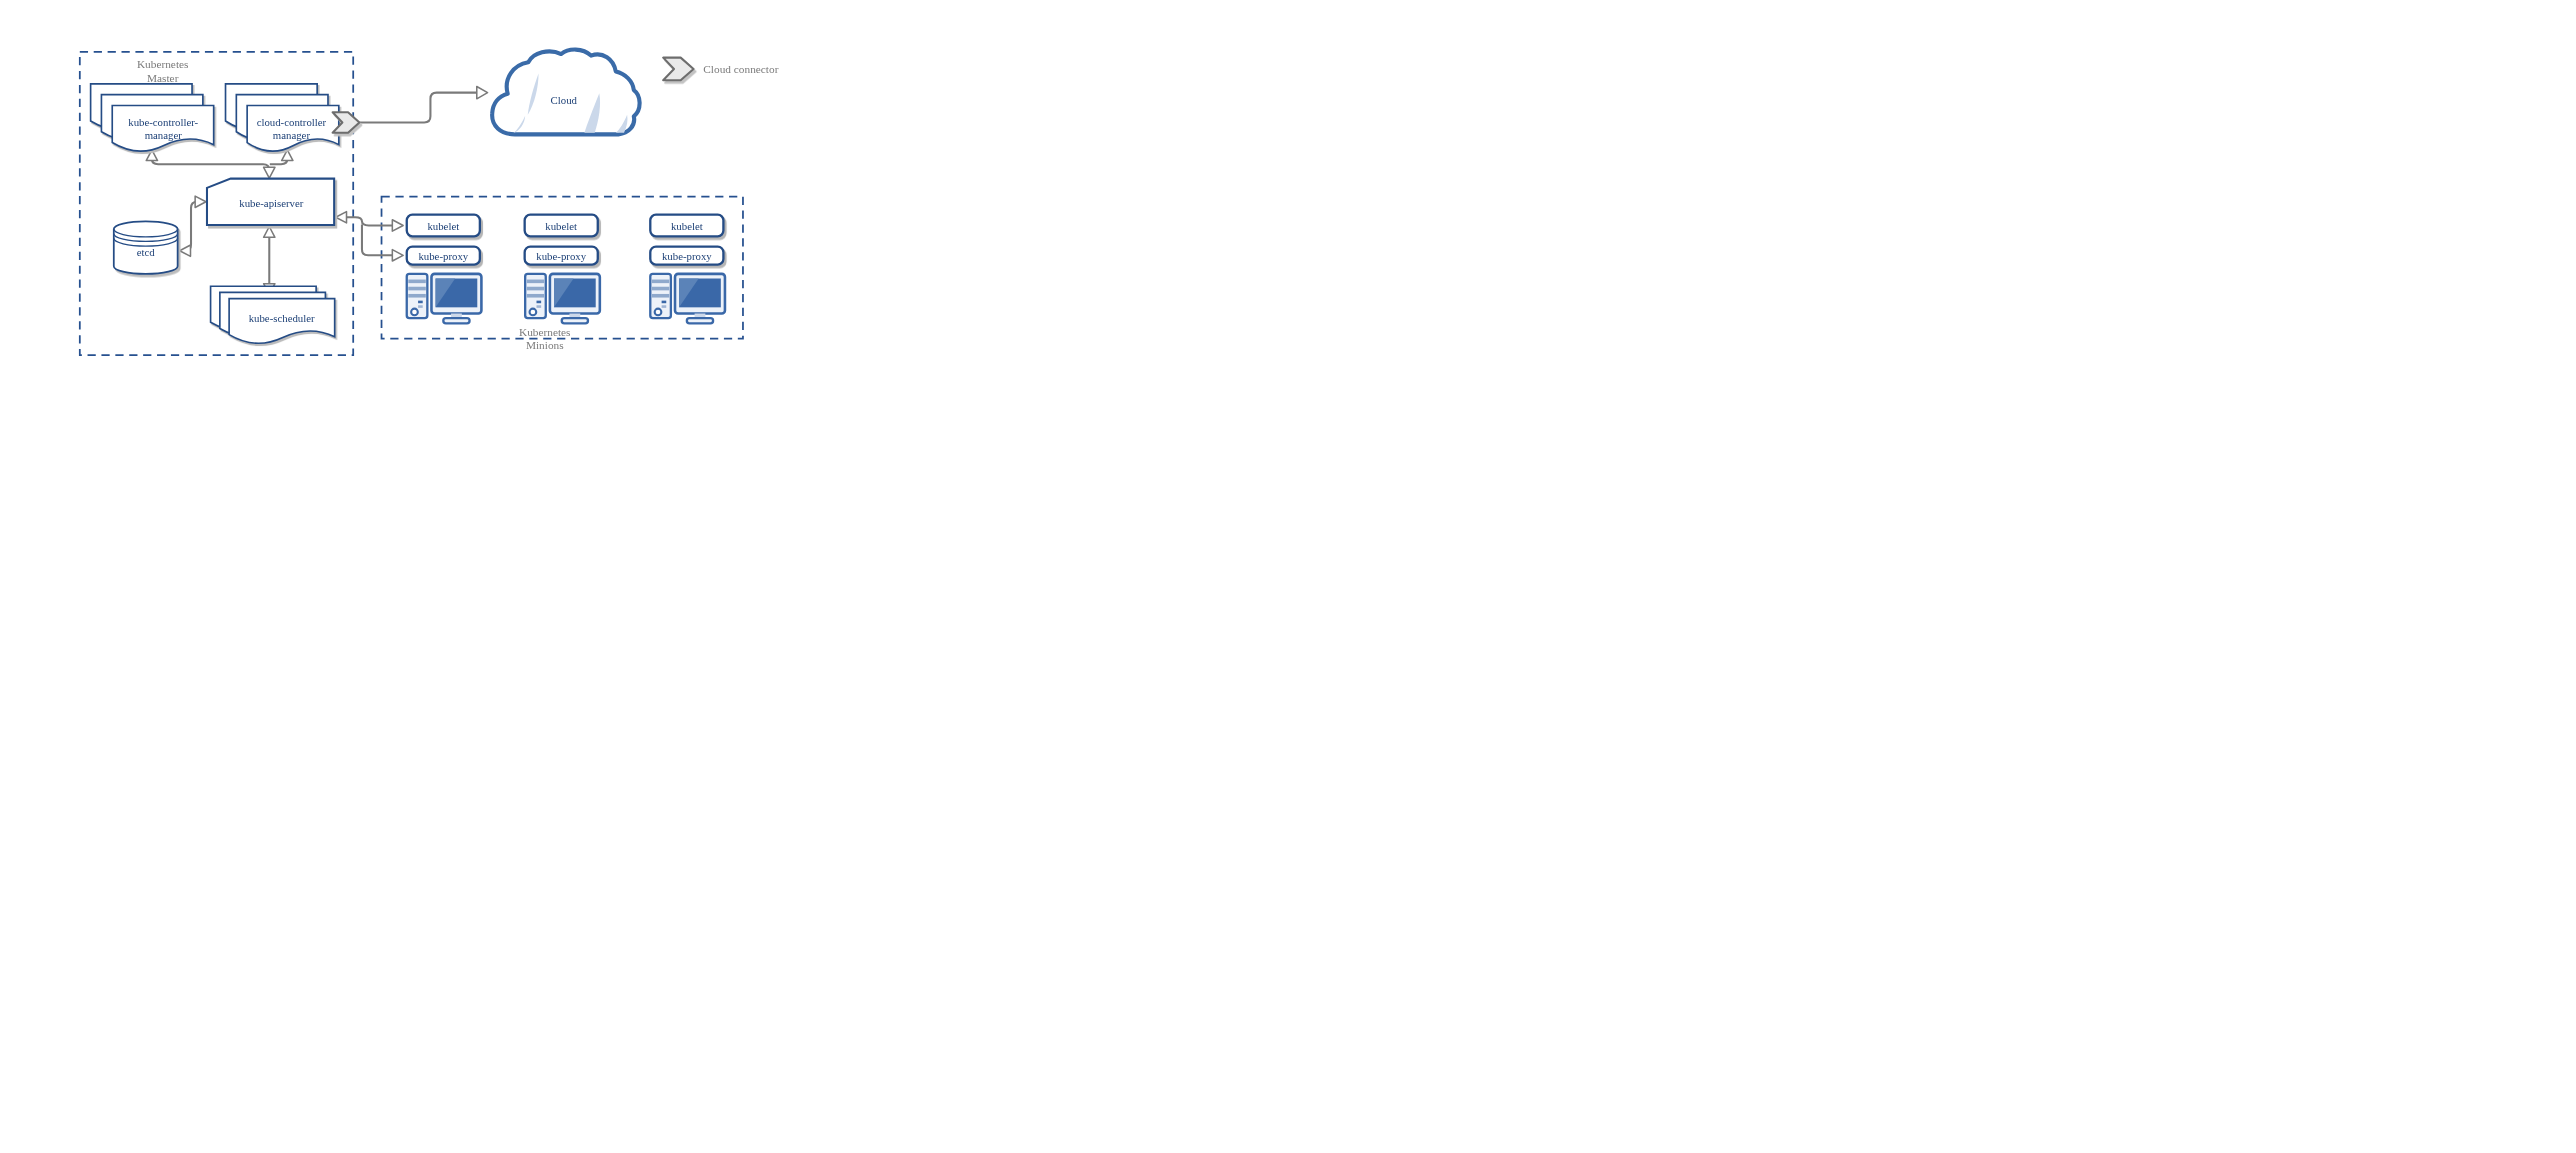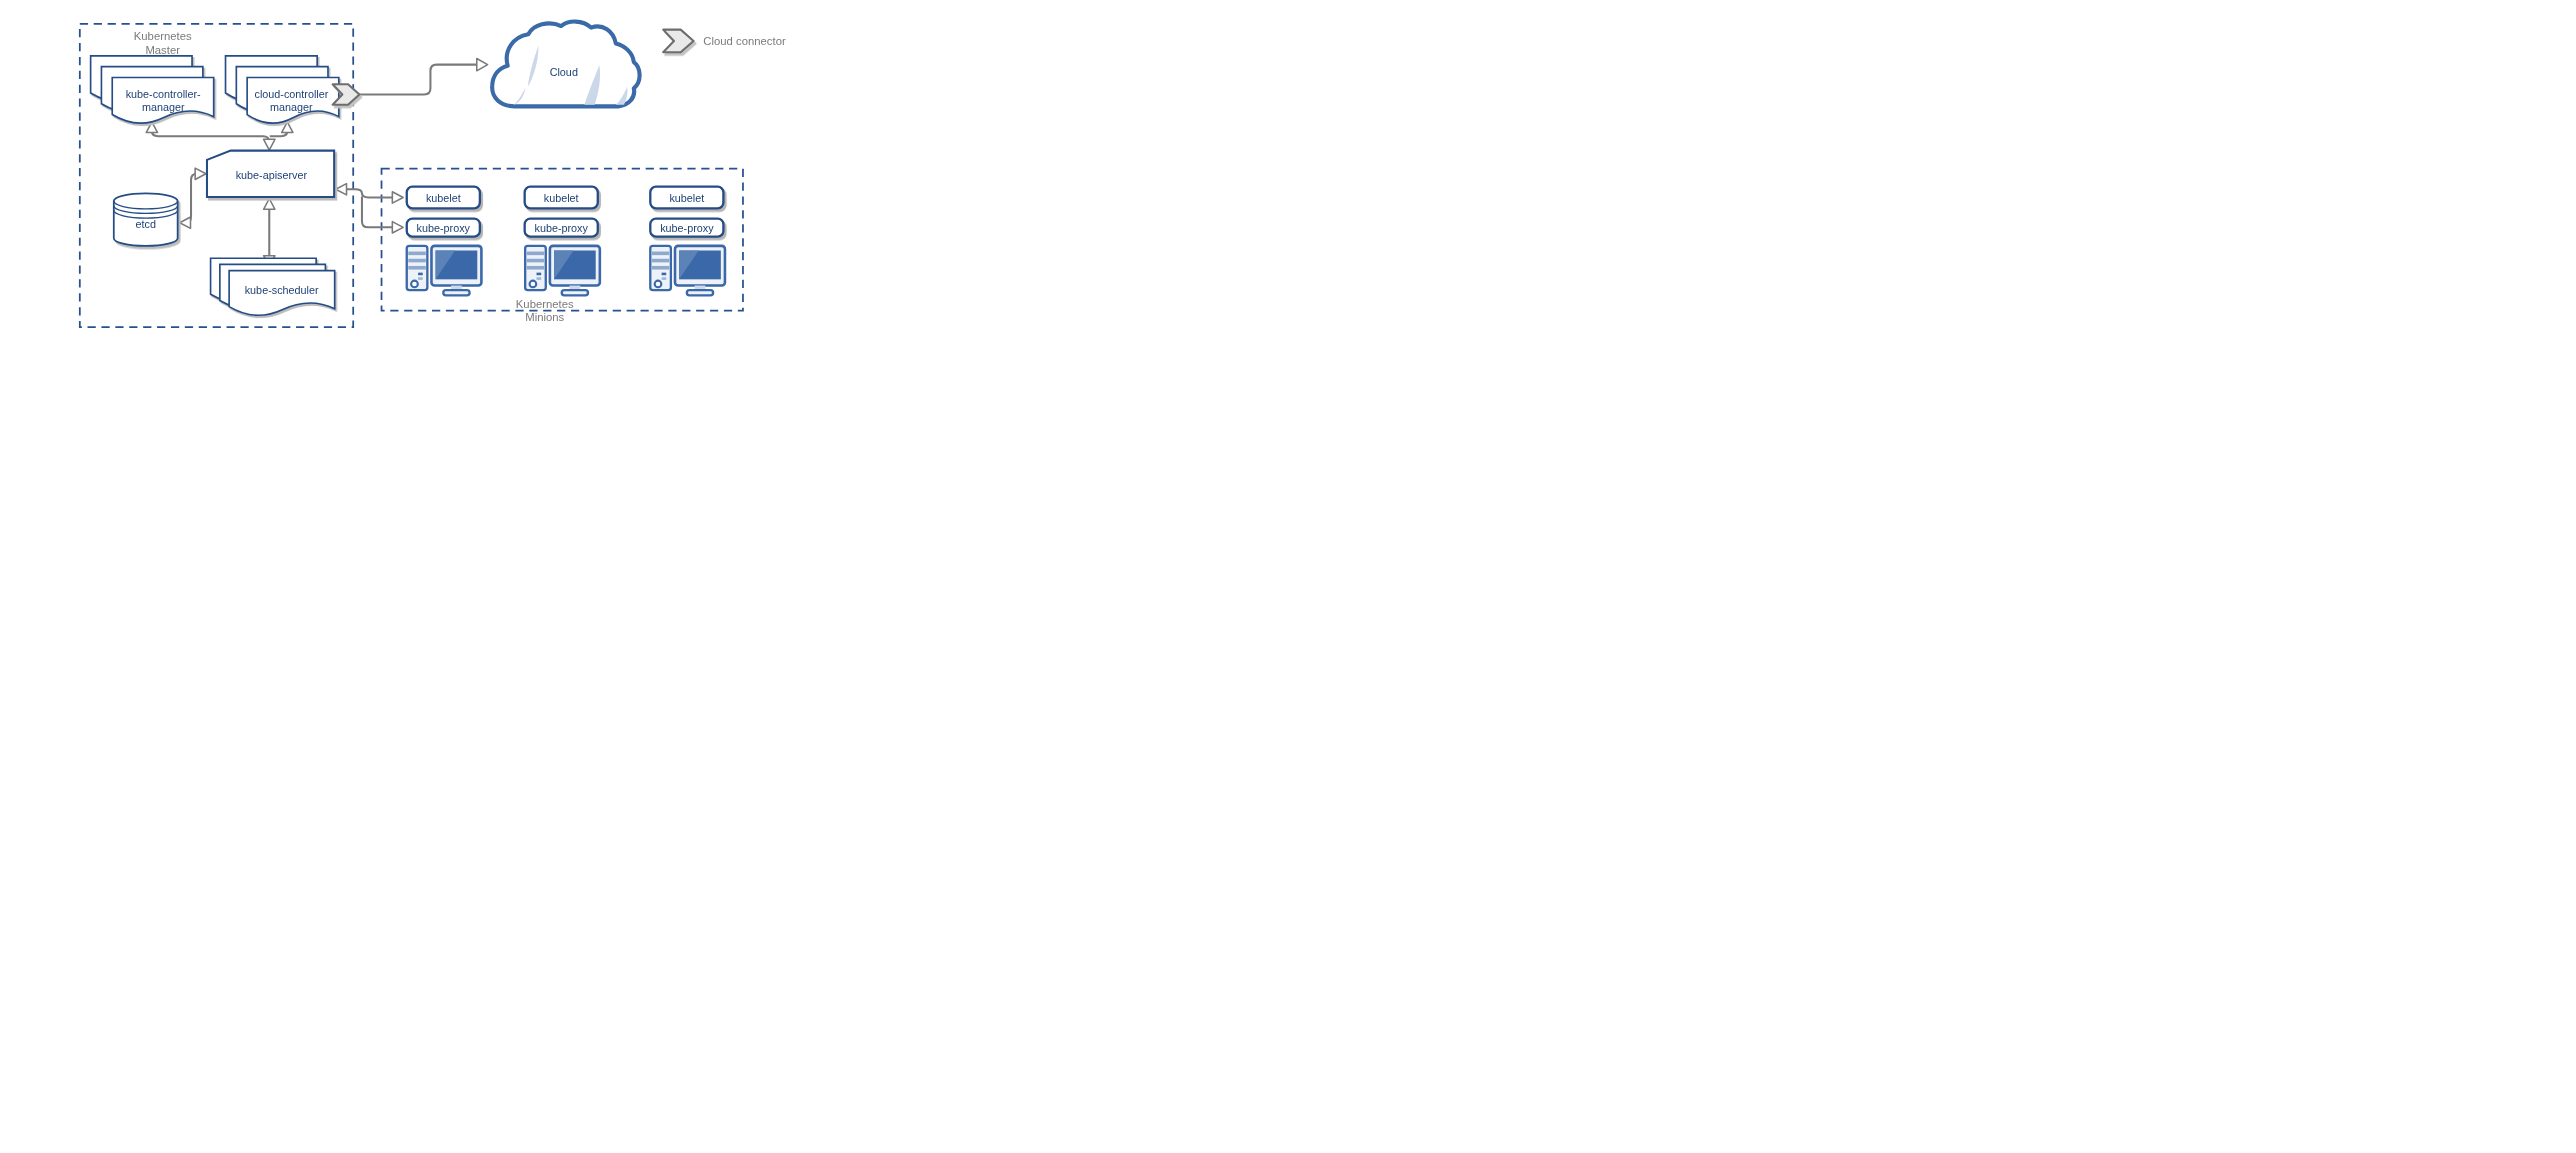--- a/index.html
+++ b/index.html
@@ -1,16 +1,16 @@
 <!DOCTYPE html>
 <html style="font-size:8.2px"><head>
 <meta charset="utf-8">
 <style>
   html,body{margin:0;padding:0;background:#ffffff;}
-  .stage{width:796px;height:345px;position:relative;font-family:Liberation Sans, sans-serif;}
+  .stage{width:796px;height:345px;position:relative;font-family:Liberation Serif, serif;margin-top:28px;}
   svg{display:block;}
   .sheet{fill:#ffffff;stroke:#254C85;stroke-width:3.2;filter:drop-shadow(3px 4px 0px #bcbcbc);}
   .nodebox{fill:#ffffff;stroke:#254C85;stroke-width:4.5;filter:drop-shadow(4px 5px 0px #b5b5b5);}
   .navy-label{fill:#1D4076;font-size:21px;text-anchor:middle;}
   .gray-label{fill:#7b7b7b;font-size:22px;text-anchor:middle;}
   .dashbox{fill:none;stroke:#26508F;stroke-width:3.4;stroke-dasharray:16 11;}
   .gline{fill:none;stroke:#7a7a7a;stroke-width:4;stroke-linejoin:round;}
   .ahead{fill:#ffffff;stroke:#7a7a7a;stroke-width:3;stroke-linejoin:round;}
   .chev{fill:#e9e9e9;stroke:#6d6d6d;stroke-width:4;stroke-linejoin:round;filter:drop-shadow(4px 5px 0px #c3c3c3);}
   .cyl{fill:#ffffff;stroke:#254C85;stroke-width:3.4;filter:drop-shadow(4px 5px 0px #bcbcbc);}

